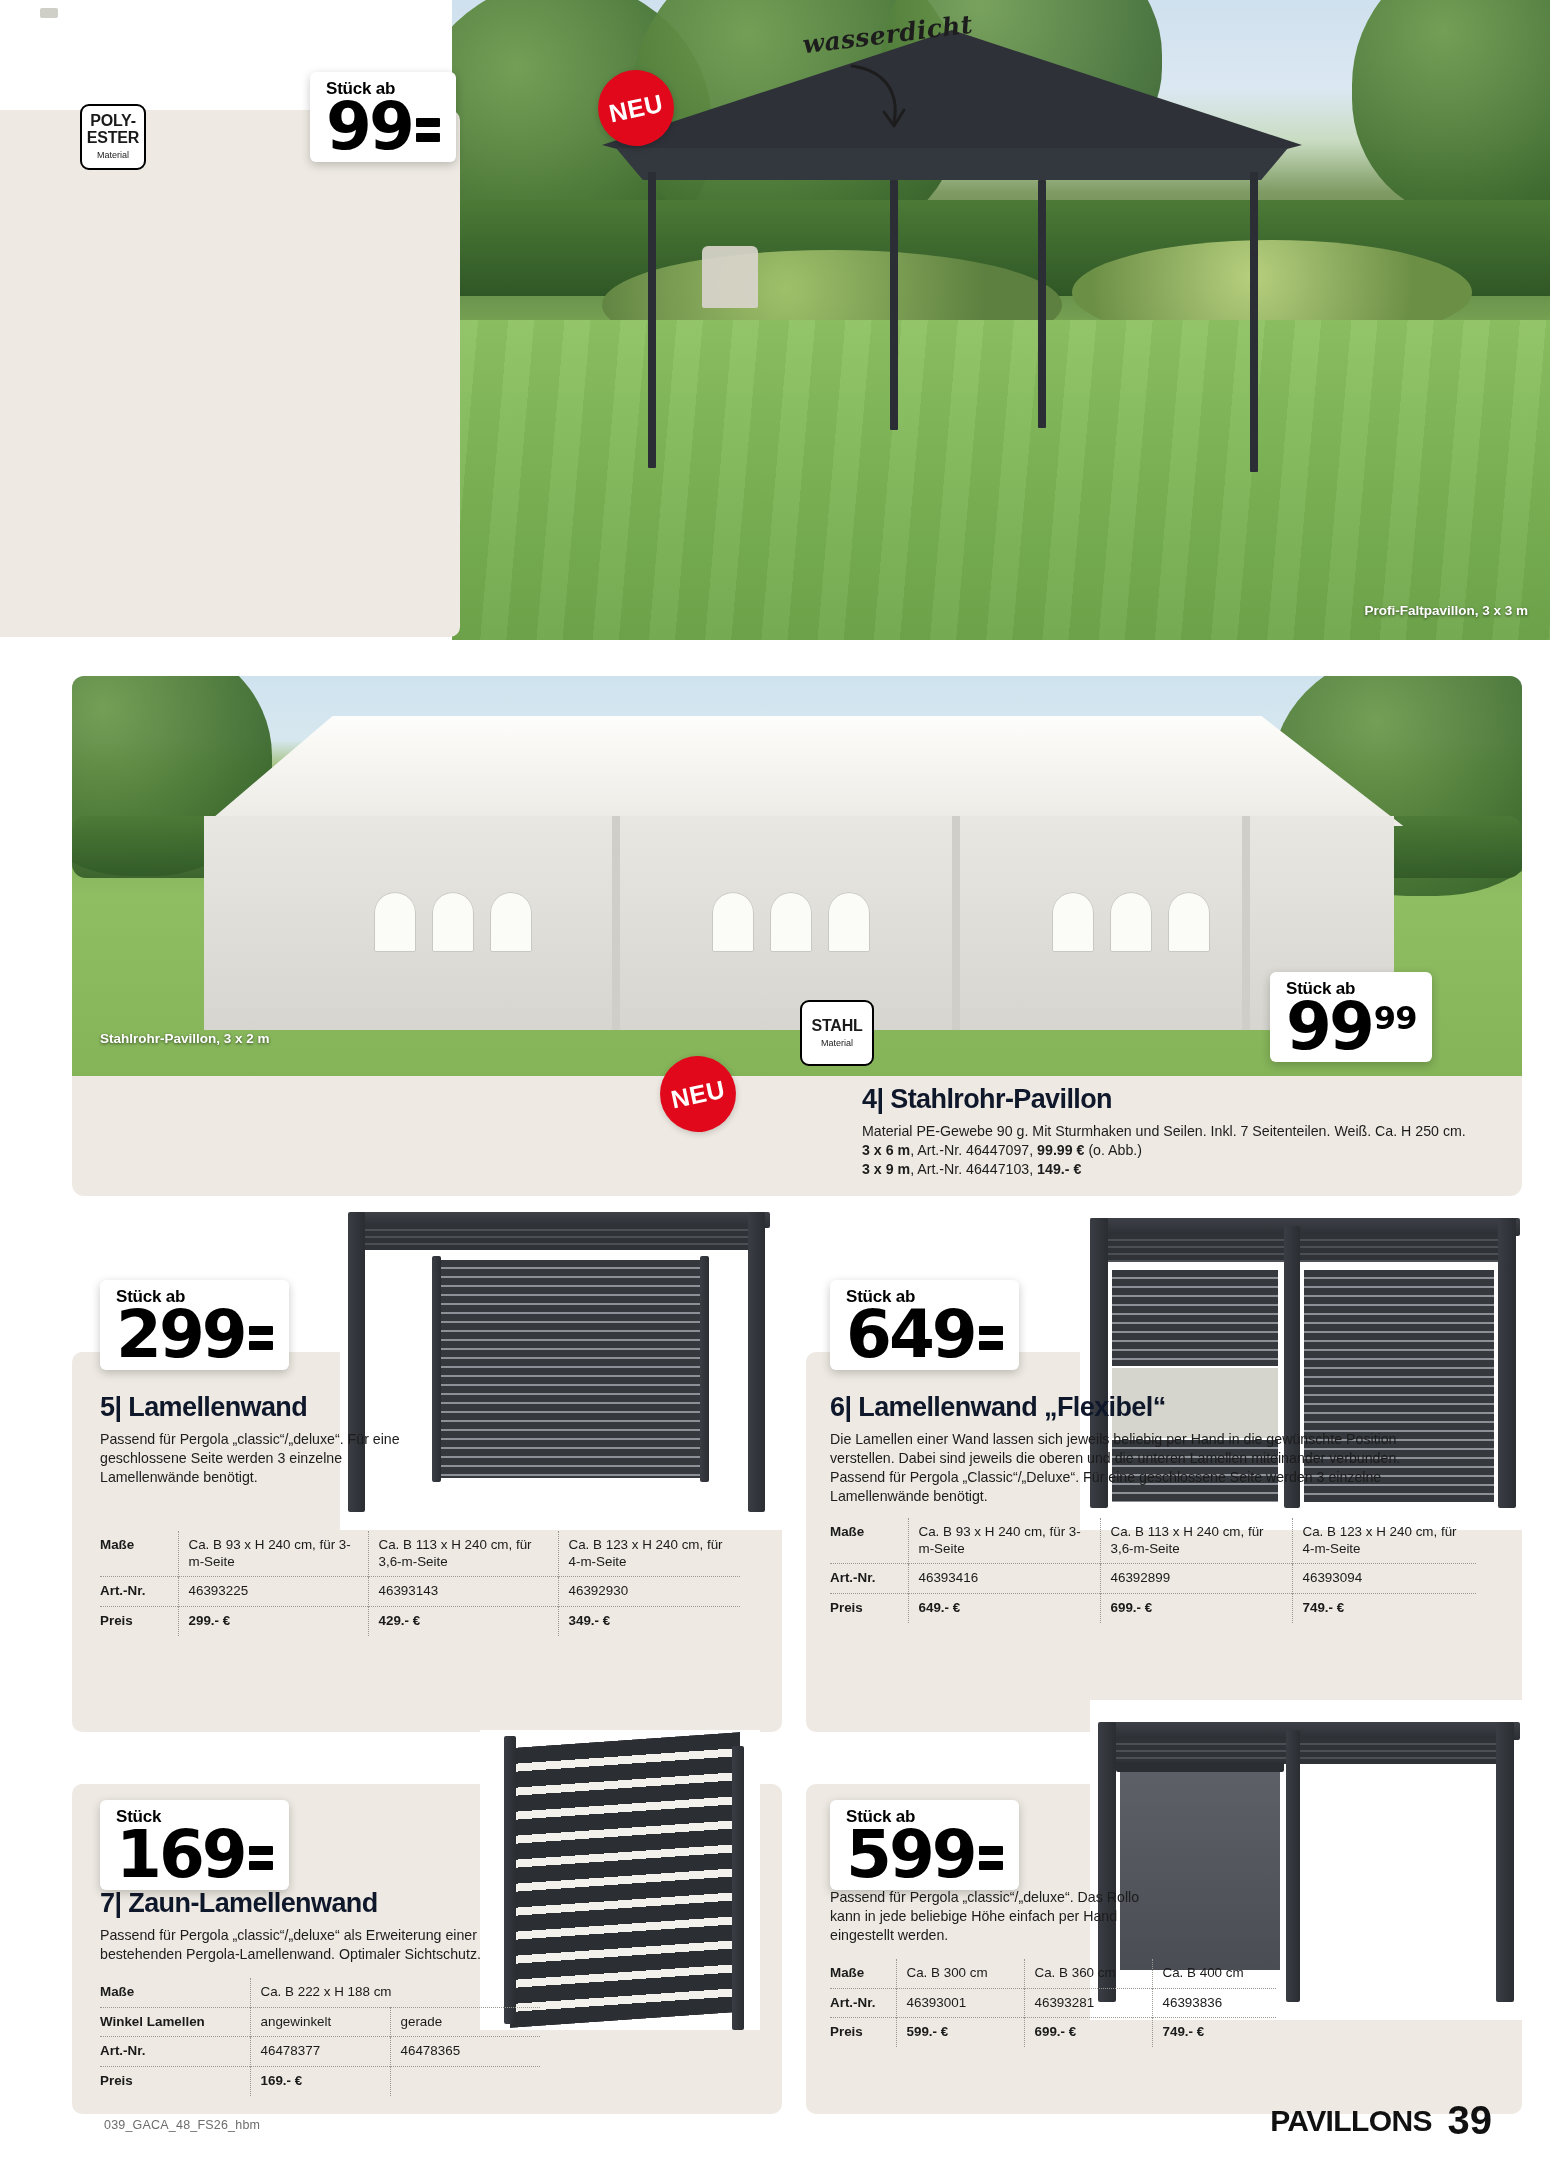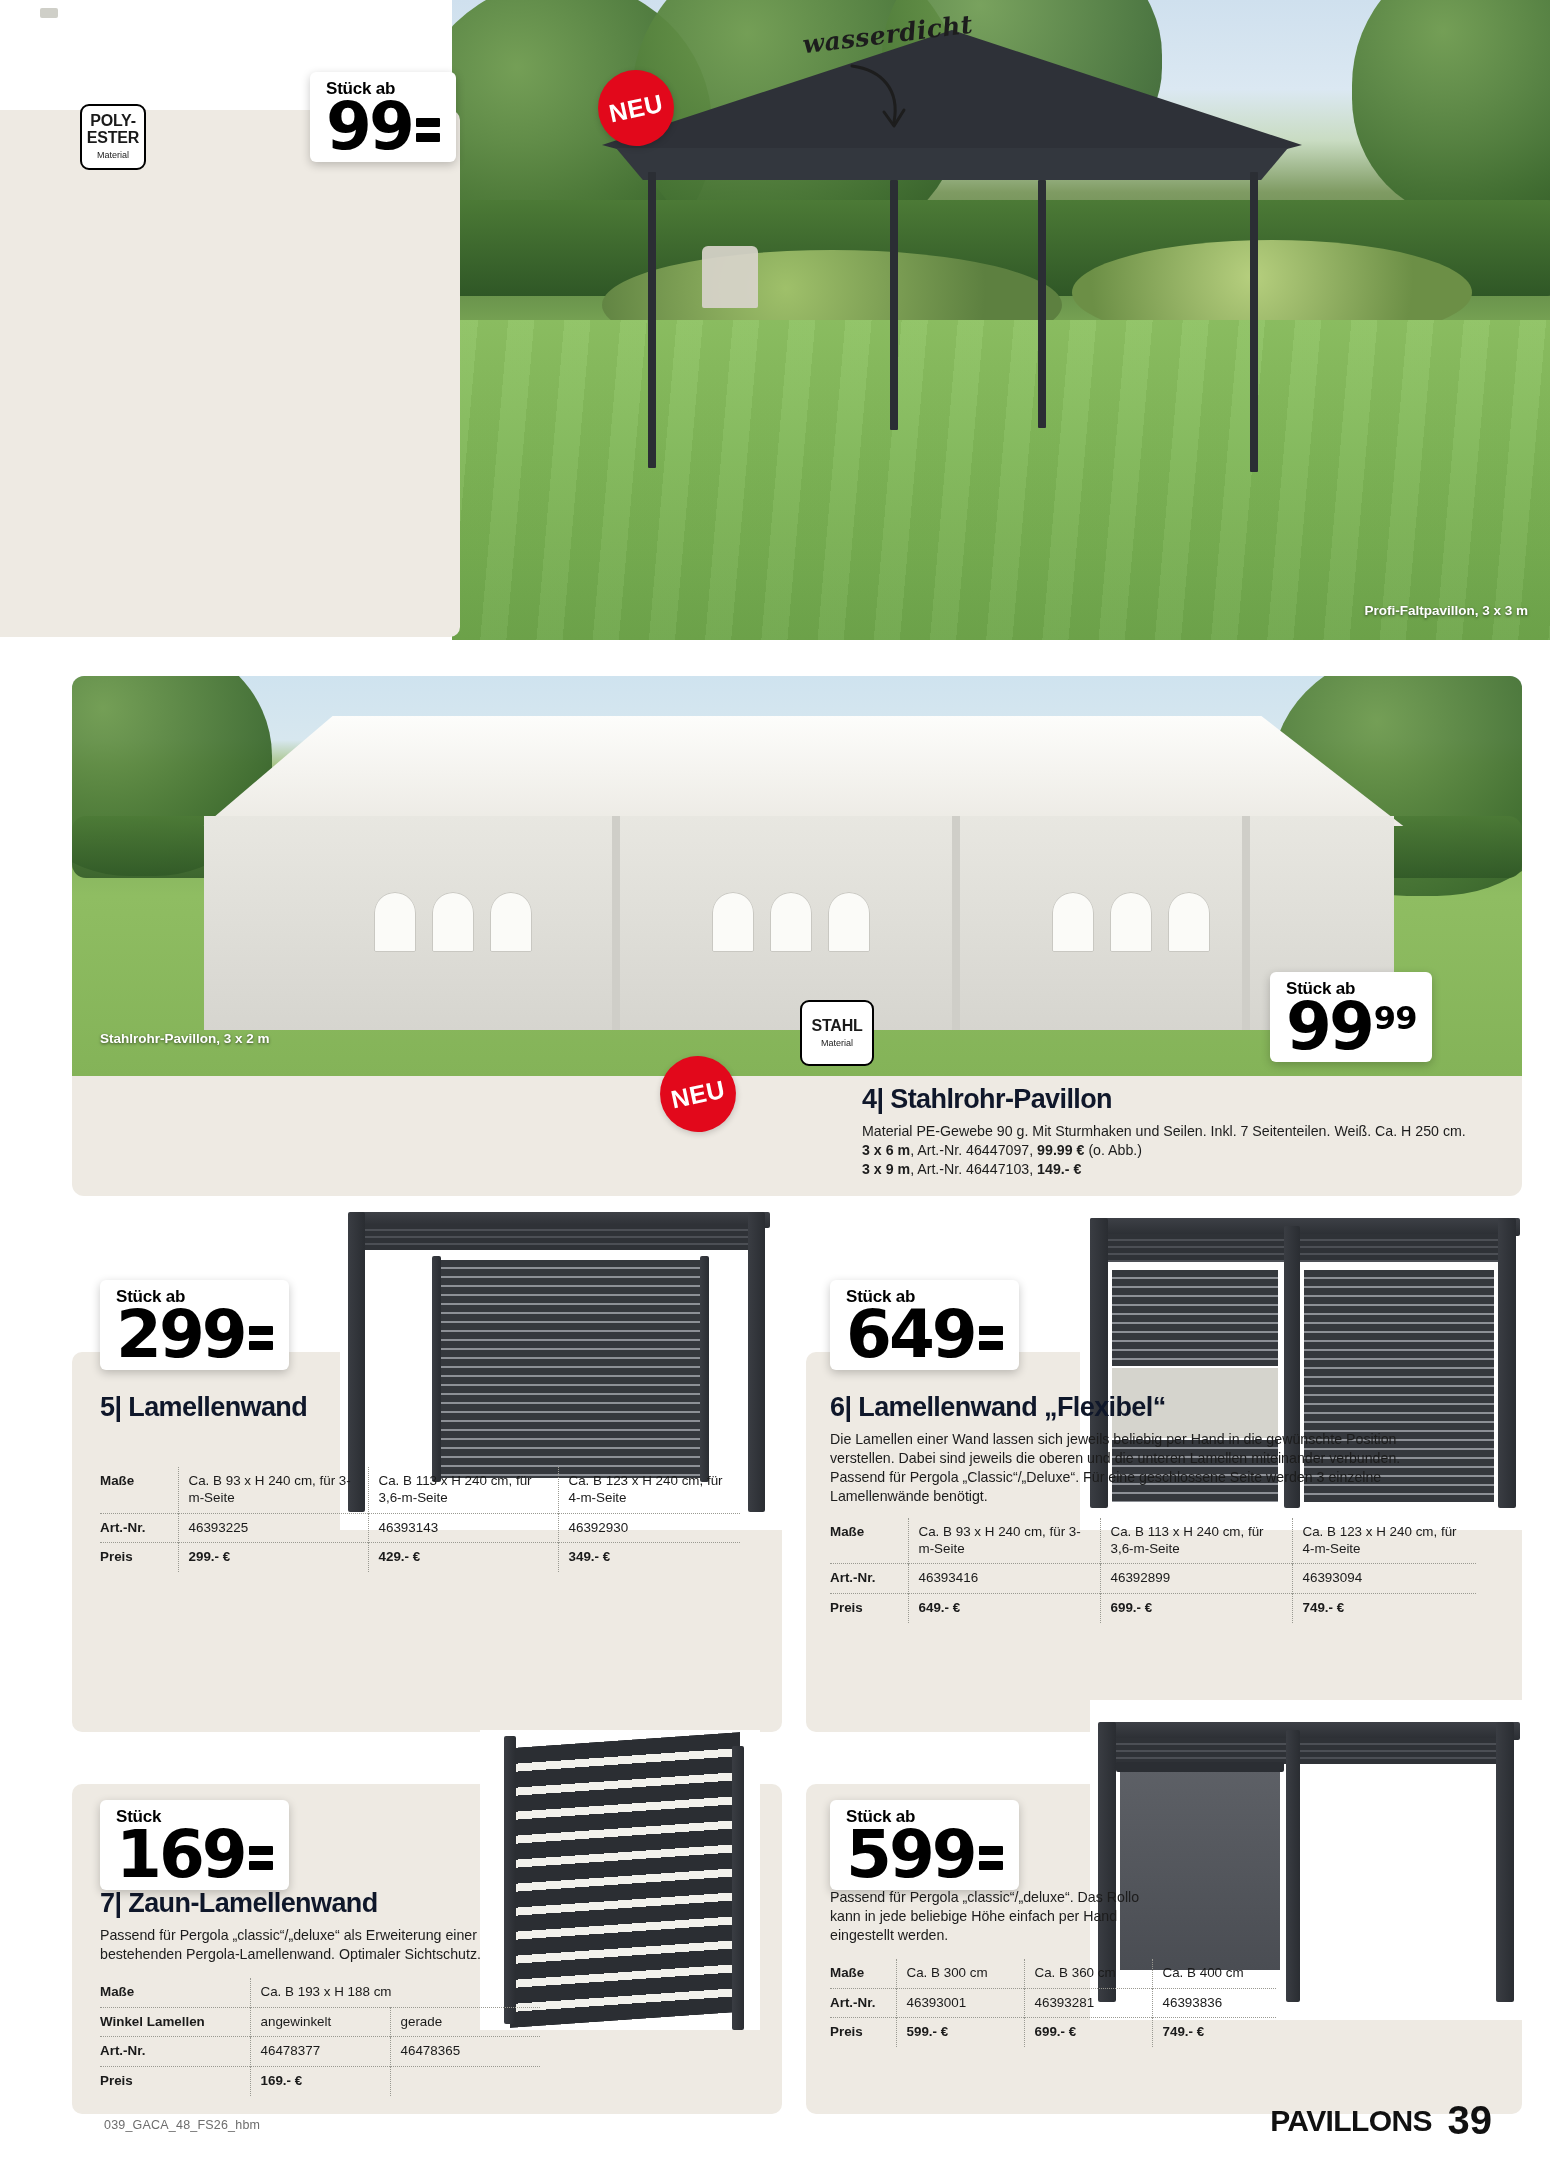--- a/index.html
+++ b/index.html
@@ -386,20 +386,21 @@
           <i></i>
         </span>
     </div>
   </div>
 
   <div class="card-body" style="left:100px; top:1392px; width:640px;">
     <h2 class="prod-title">
       <span>5|</span>
       <span>Lamellenwand</span>
     </h2>
+    <div class="body-txt" style="width:300px;">Passend für Pergola „classic“/„deluxe“. Für eine geschlossene Seite werden 3 einzelne Lamellenwände benötigt.</div>
 
     <table class="spec" style="width:640px; margin-top:44px;">
       <tbody>
           <tr>
         <th style="width:78px;">Maße</th>
         <td style="width:190px;">Ca. B 93 x H 240 cm, für 3-m-Seite</td>
         <td style="width:190px;">Ca. B 113 x H 240 cm, für 3,6-m-Seite</td>
         <td>Ca. B 123 x H 240 cm, für 4-m-Seite</td>
       </tr>
       <tr>
@@ -495,21 +496,21 @@
     <h2 class="prod-title">
       <span>7|</span>
       <span>Zaun-Lamellenwand</span>
     </h2>
     <div class="body-txt" style="width:440px;">Passend für Pergola „classic“/„deluxe“ als Erweiterung einer bestehenden Pergola-Lamellenwand. Optimaler Sichtschutz.</div>
 
     <table class="spec" style="width:440px; margin-top:14px;">
       <tbody>
           <tr>
         <th style="width:150px;">Maße</th>
-        <td colspan="2">Ca. B 193 x H 188 cm</td>
+        <td colspan="2">Ca. B 222 x H 188 cm</td>
       </tr>
       <tr>
         <th>Winkel Lamellen</th>
         <td style="width:140px;">angewinkelt</td>
         <td>gerade</td>
       </tr>
       <tr>
         <th>Art.-Nr.</th>
         <td>46478377</td>
         <td>46478365</td>

